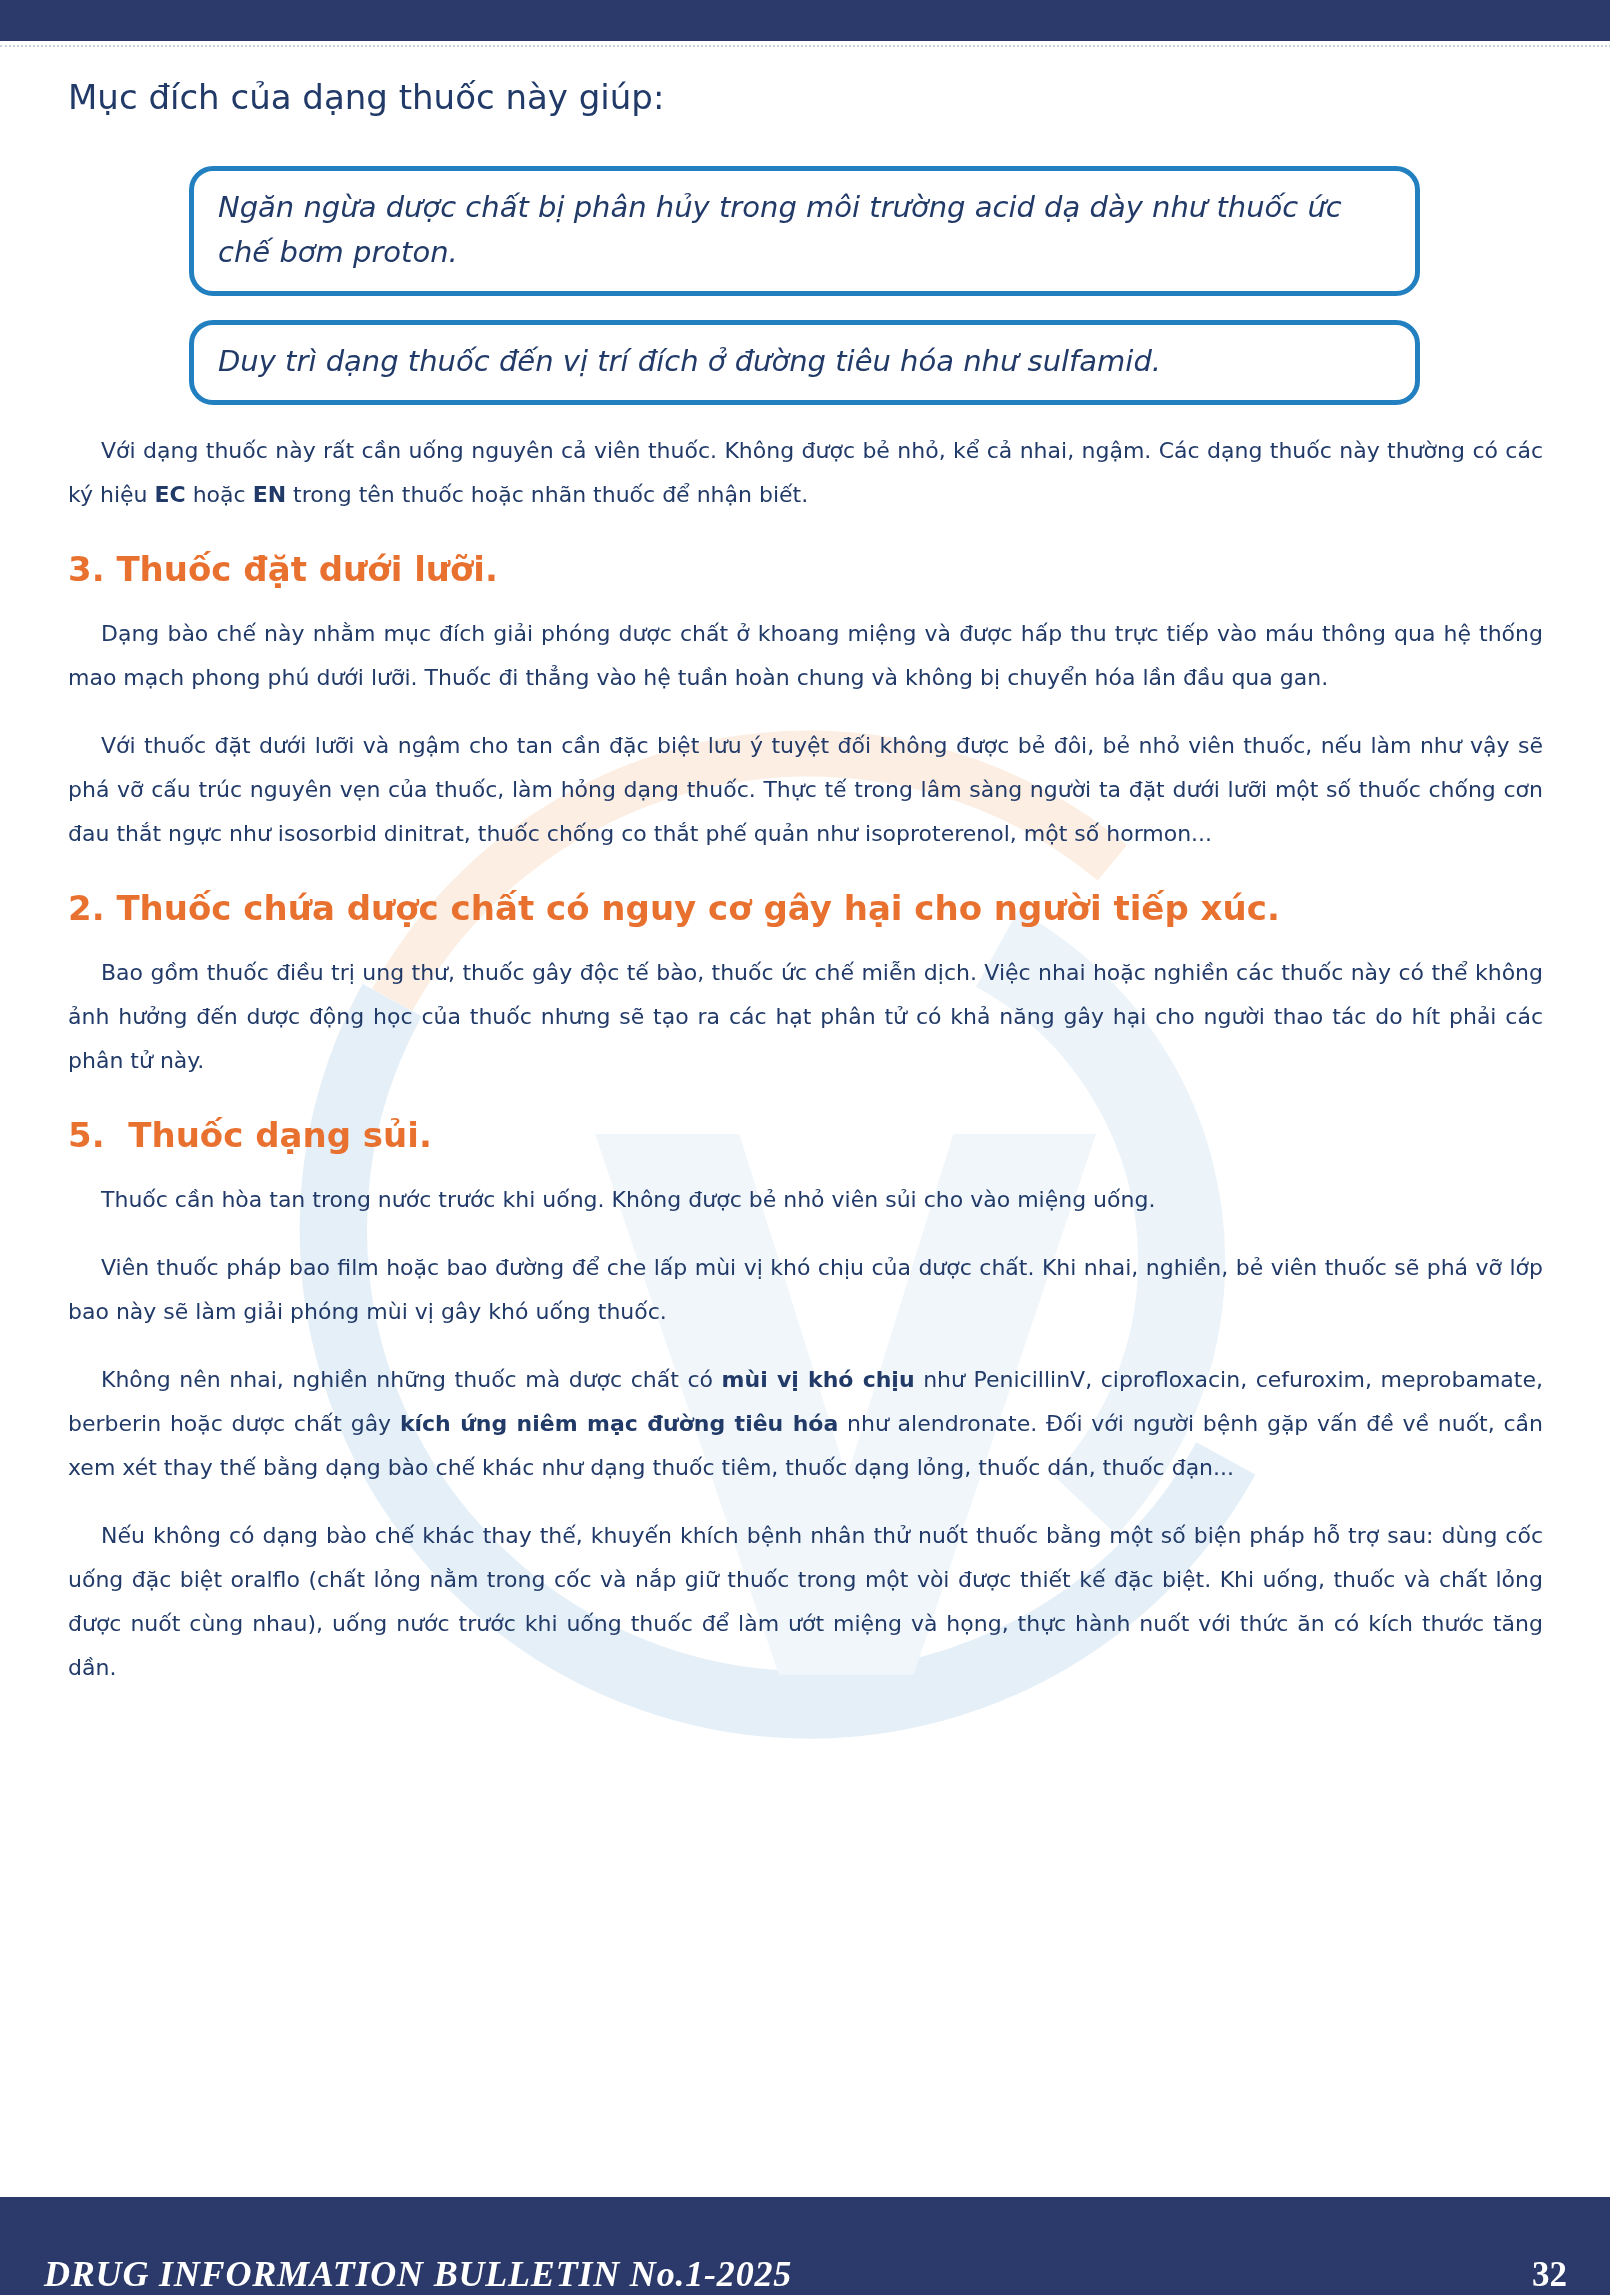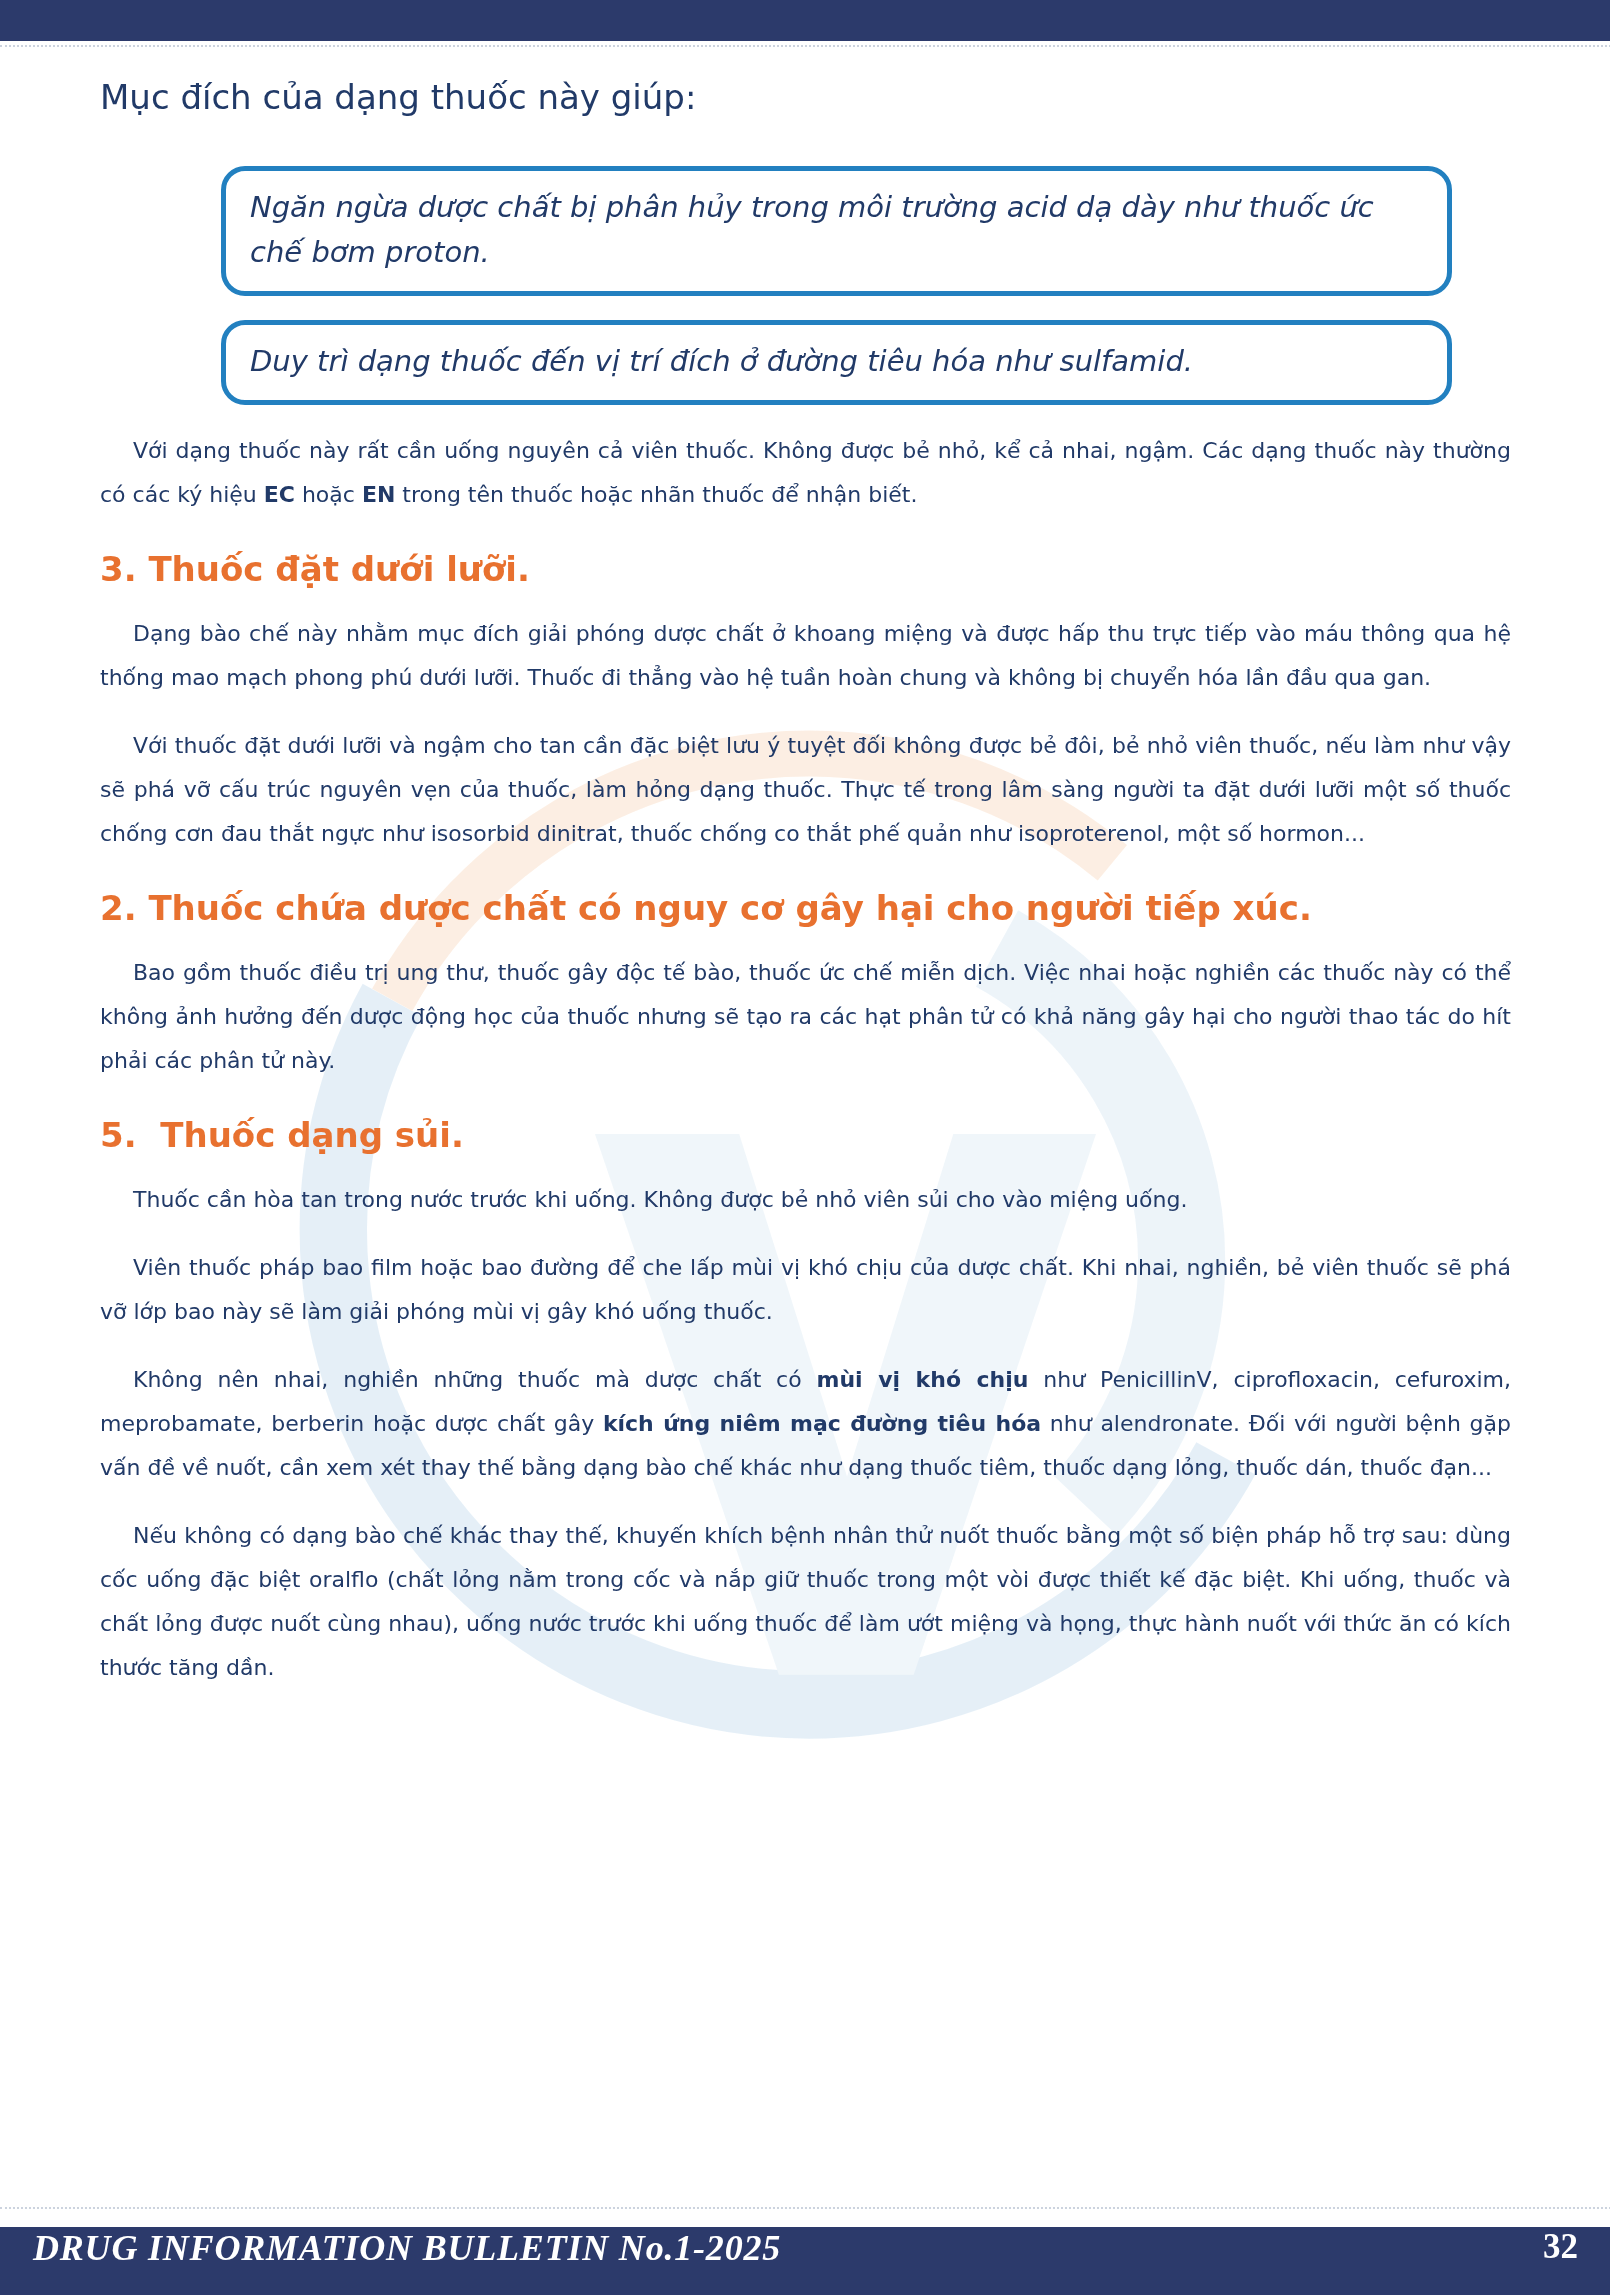--- a/index.html
+++ b/index.html
@@ -30,21 +30,21 @@
     width: 1110px; height: 1190px;
     opacity: 0.65;
     z-index: 0;
     pointer-events: none;
   }
 
   
   .content {
     position: absolute;
     top: 41px; left: 0; right: 0;
-    padding: 0 100px;
+    padding: 0 68px;
     z-index: 1;
     color: #213a68;
   }
   .page-title {
     margin-top: 36px;
     font-size: 34px;
     line-height: 41px;
     color: #213a68;
   }
   .boxes { margin: 48px 0 4px 121px; width: 1231px; }
@@ -80,27 +80,27 @@
 
   
   .footer-rule {
     position: absolute; top: 2207px; left: 0;
     width: 100%; height: 0;
     border-top: 2.4px dotted #ccd3de;
     z-index: 2;
   }
   .footer {
     position: absolute; bottom: 0; left: 0;
-    width: 100%; height: 68px;
+    width: 100%; height: 98px;
     background: #2c3a6b;
     display: flex;
-    align-items: flex-start;
+    align-items: flex-end;
     justify-content: space-between;
     box-sizing: border-box;
-    padding: 0 33px;
+    padding: 0 44px;
     z-index: 2;
   }
   .footer-title {
     font-family: "Liberation Serif", "DejaVu Serif", serif;
     font-weight: bold;
     font-style: italic;
     font-size: 36px;
     color: #ffffff;
     letter-spacing: 0.8px;
   }

